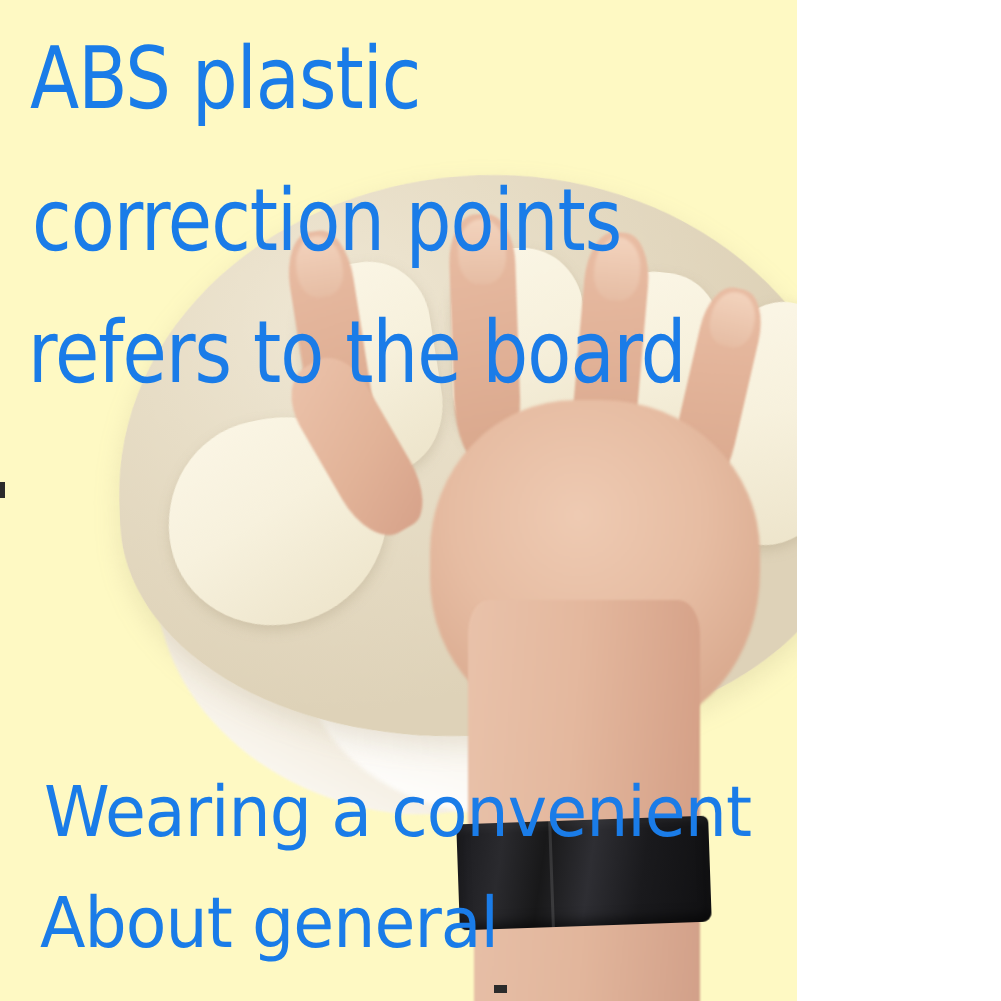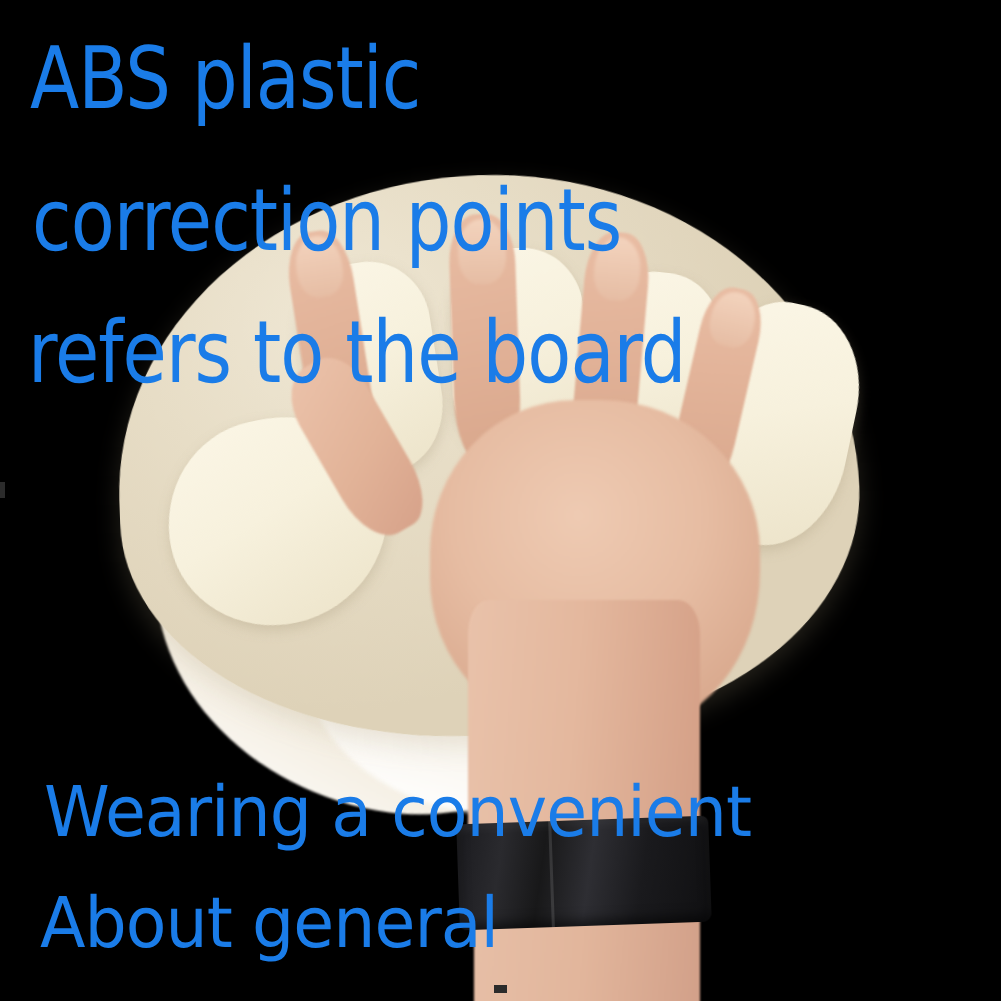--- a/index.html
+++ b/index.html
@@ -6,23 +6,23 @@
     margin: 0;
     padding: 0;
     background: #ffffff;
   }
   body {
     font-family: "Liberation Sans", sans-serif;
   }
 
   #stage {
     position: relative;
-    width: 1001px;
+    width: 797px;
     height: 1001px;
-    background: #000000;
+    background: #fef9c3;
     overflow: hidden;
   }
 
   
   .photo-layer {
     position: absolute;
     inset: 0;
     overflow: hidden;
   }
 

